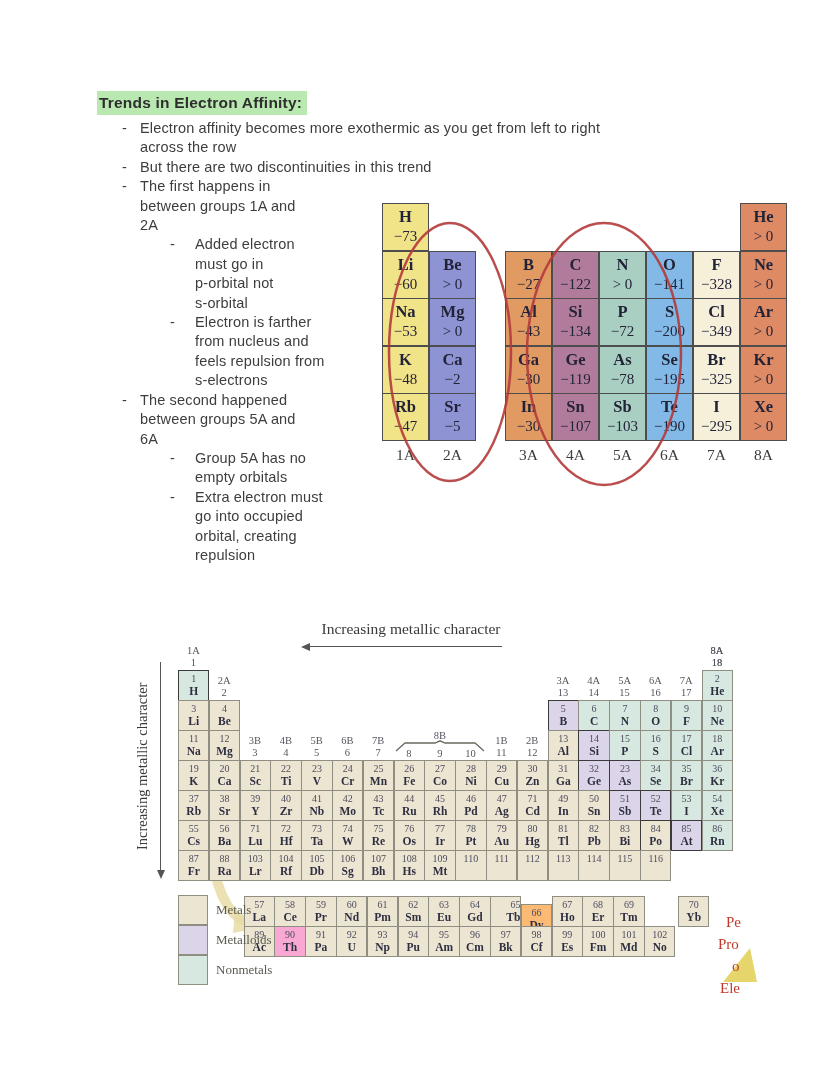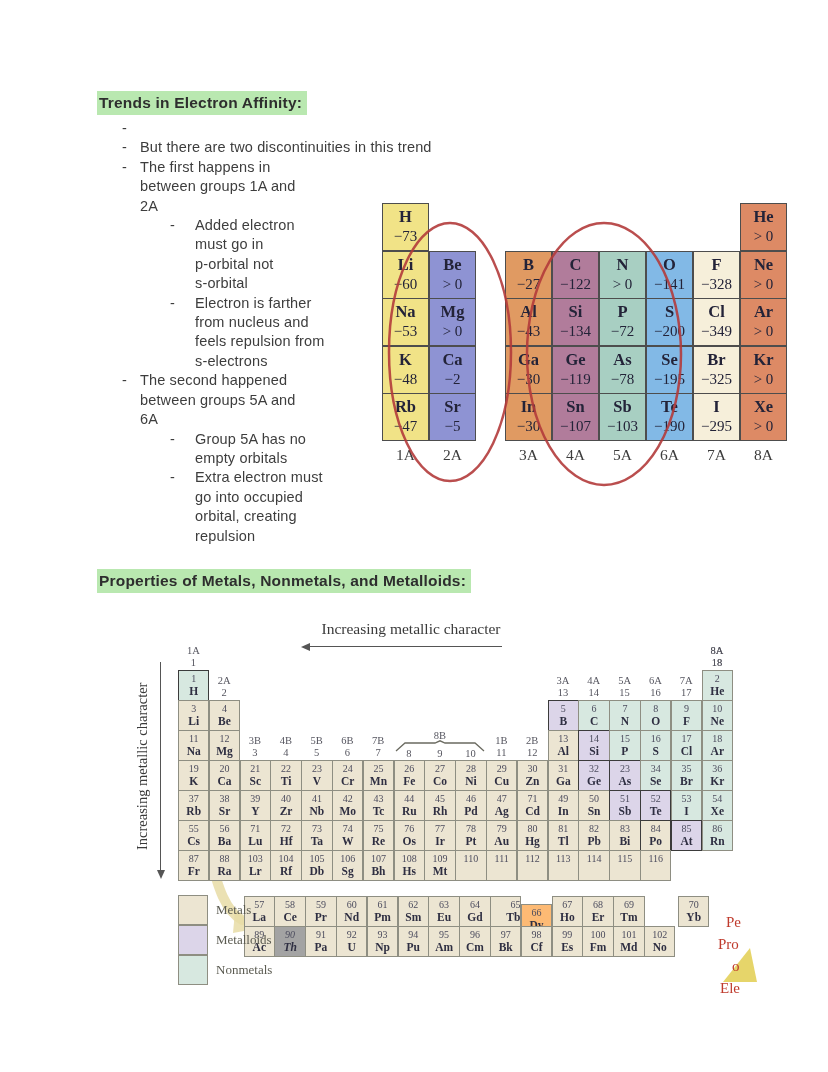--- a/index.html
+++ b/index.html
@@ -66,20 +66,24 @@
 </head>
 <body>
 
 <div id="canvas">
 
   <div id="notes">
     <span class="note-heading" id="h1" style="background: rgb(185, 232, 176);">Trends in Electron Affinity:</span>
     <div id="bullets">
         <div class="bullet lv1">
           <div class="dash">-</div>
+          <div class="lines">
+            <div class="bline">Electron affinity becomes more exothermic as you get from left to right</div>
+            <div class="bline">across the row</div>
+          </div>
         </div>
         <div class="bullet lv1">
           <div class="dash">-</div>
           <div class="lines">
             <div class="bline">But there are two discontinuities in this trend</div>
           </div>
         </div>
         <div class="bullet lv1">
           <div class="dash">-</div>
           <div class="lines">
@@ -279,21 +283,20 @@
           <div class="ea-val">&gt; 0</div>
         </div>
         <div class="ea-glabel" style="left: 358px;">8A</div>
       </div>
     <svg id="ea-ellipses" viewBox="0 0 422 300">
       <ellipse cx="70" cy="149" rx="61" ry="129" fill="none" stroke="#b23b3b" stroke-width="2.5" opacity="0.9"></ellipse>
       <ellipse cx="224" cy="151" rx="77" ry="131" fill="none" stroke="#b23b3b" stroke-width="2.5" opacity="0.9"></ellipse>
     </svg>
   </div>
 
-  <span class="note-heading" id="heading2" style="background: rgb(185, 232, 176);">Properties of Metals, Nonmetals, and Metalloids:</span>
 
   <div id="pt-fig">
     <div id="pt-top-label">Increasing metallic character</div>
     <div id="pt-top-line"></div>
     <div id="pt-top-head"></div>
     <div id="pt-vlabel">Increasing metallic character</div>
     <div id="pt-vline"></div>
     <div id="pt-vhead"></div>
     <div id="pt-main">
       <svg id="pt-arrow-svg" width="200" height="320">
@@ -780,21 +783,21 @@
           <div class="pt-s">Tm</div>
         </div>
         <div class="pt-cell" style="left: 466px; top: 256px; background: rgb(236, 229, 210); margin-left: 34px;">
           <div class="pt-n">70</div>
           <div class="pt-s">Yb</div>
         </div>
         <div class="pt-cell" style="left: 65.6px; top: 286px; background: rgb(236, 229, 210);">
           <div class="pt-n">89</div>
           <div class="pt-s">Ac</div>
         </div>
-        <div class="pt-cell" style="left: 96.4px; top: 286px; background: #a3a3a3; font-style: italic;">
+        <div class="pt-cell" style="left: 96.4px; top: 286px; background: #f9a8d4;">
           <div class="pt-n">90</div>
           <div class="pt-s">Th</div>
         </div>
         <div class="pt-cell" style="left: 127.2px; top: 286px; background: rgb(236, 229, 210);">
           <div class="pt-n">91</div>
           <div class="pt-s">Pa</div>
         </div>
         <div class="pt-cell" style="left: 158px; top: 286px; background: rgb(236, 229, 210);">
           <div class="pt-n">92</div>
           <div class="pt-s">U</div>

